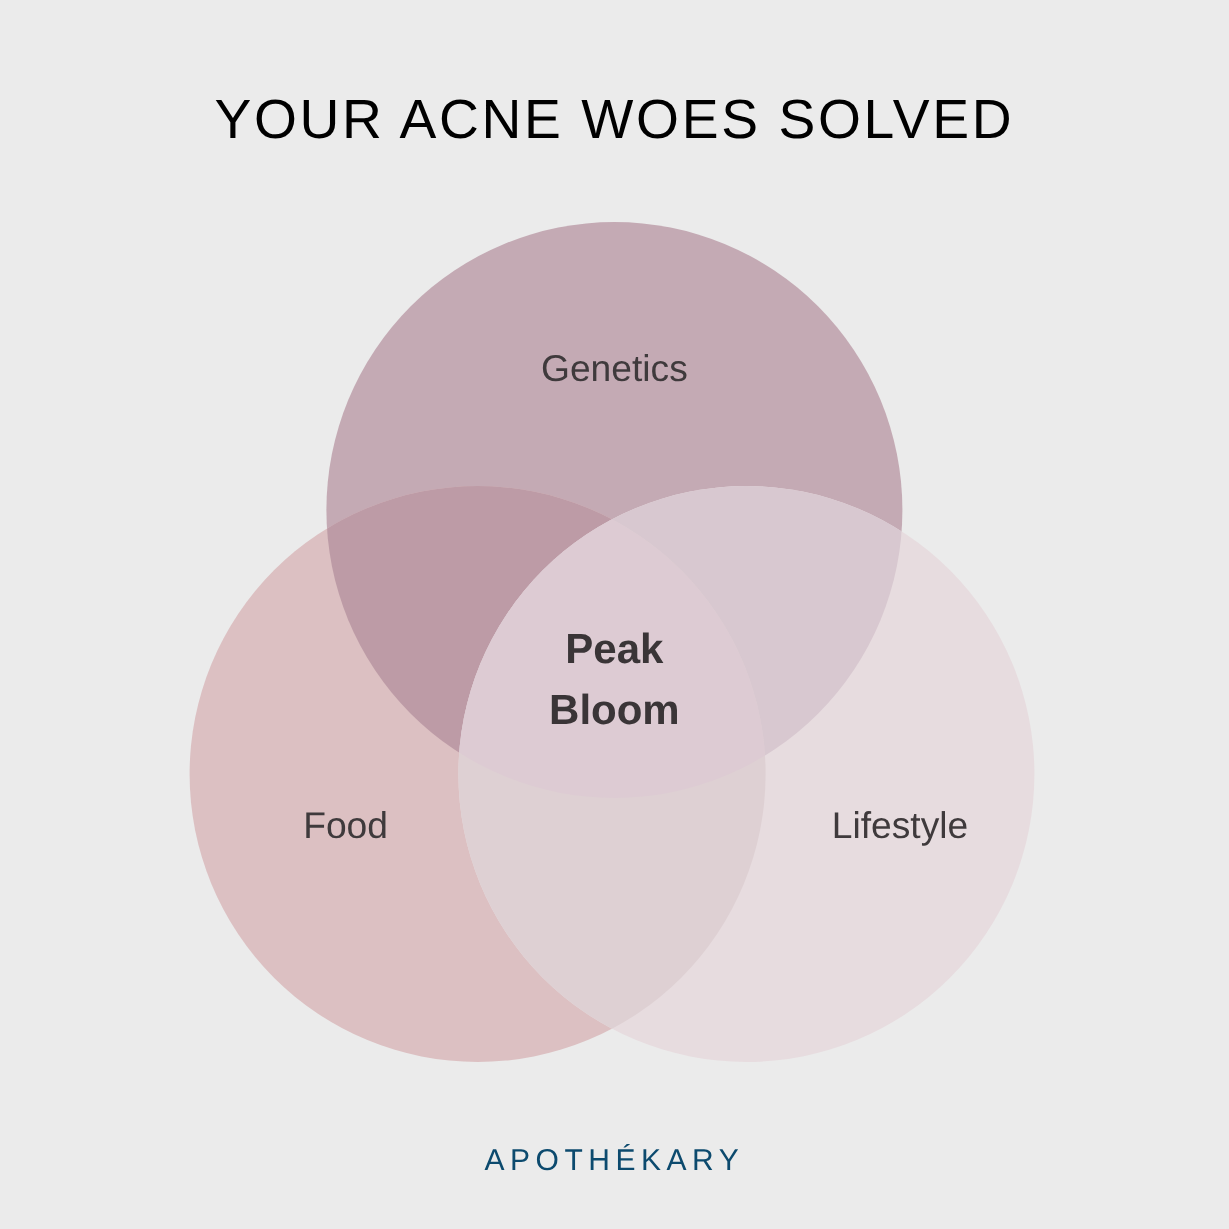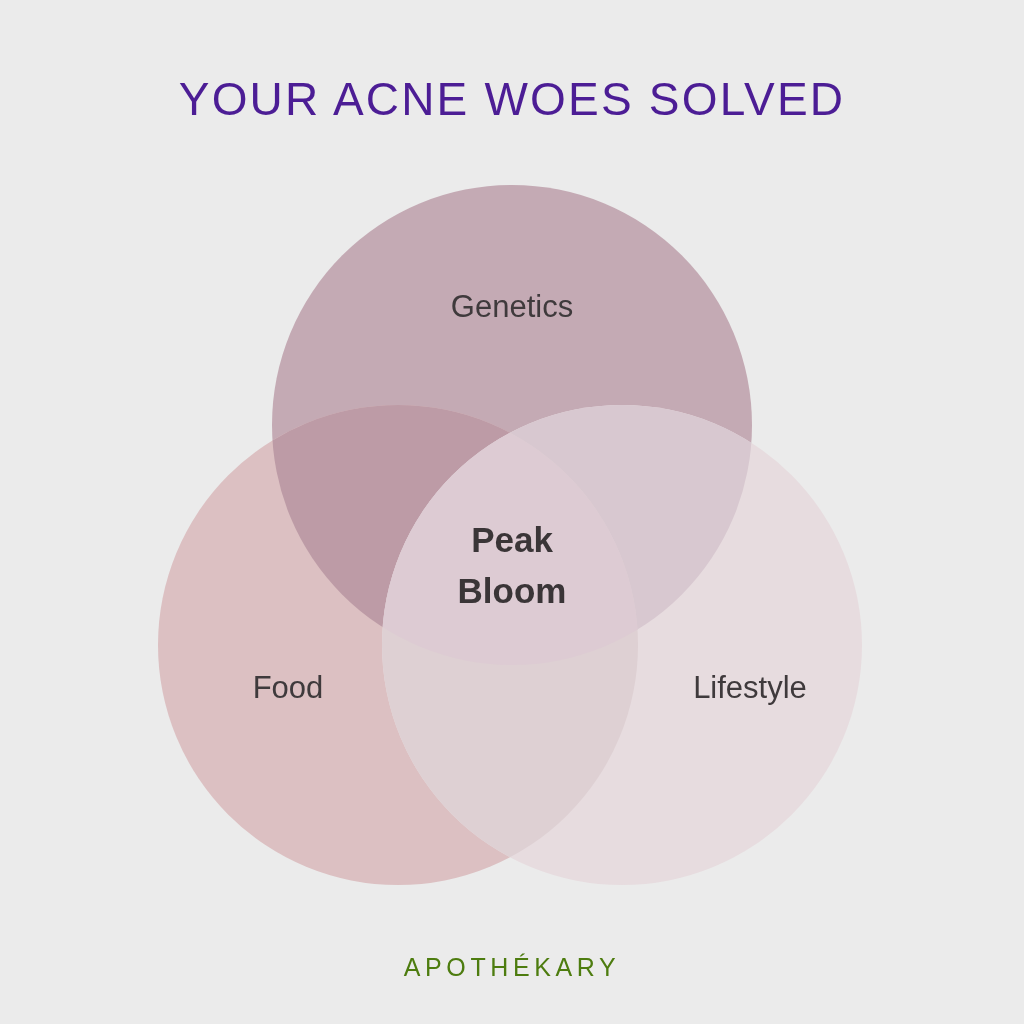--- a/index.html
+++ b/index.html
@@ -22,21 +22,21 @@
   }
   .title {
     position: absolute;
     top: 72px;
     left: 0;
     width: 1024px;
     text-align: center;
     font-size: 46px;
     font-weight: 400;
     letter-spacing: 2.2px;
-    color: #4c1d95;
+    color: #000000;
     white-space: nowrap;
   }
   .venn-stage {
     position: absolute;
     top: 0;
     left: 0;
     width: 1024px;
     height: 884px;
   }
   .venn-svg {
@@ -62,21 +62,21 @@
   }
   .brand {
     position: absolute;
     bottom: 42px;
     left: 0;
     width: 1024px;
     text-align: center;
     font-size: 25px;
     font-weight: 400;
     letter-spacing: 4.6px;
-    color: #4d7c0f;
+    color: #0c4a6e;
     white-space: nowrap;
   }
 </style>
 </head>
 <body>
 
 <div class="poster">
 
   <div class="title">YOUR ACNE WOES SOLVED</div>
 

